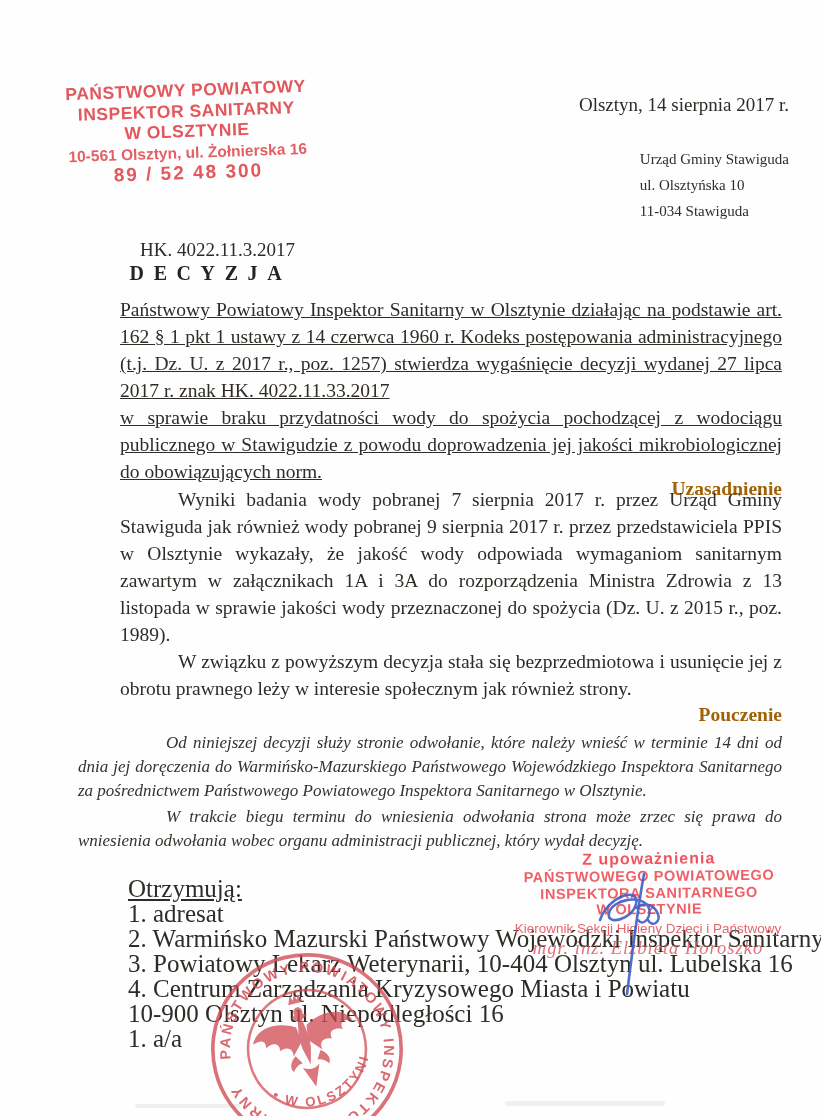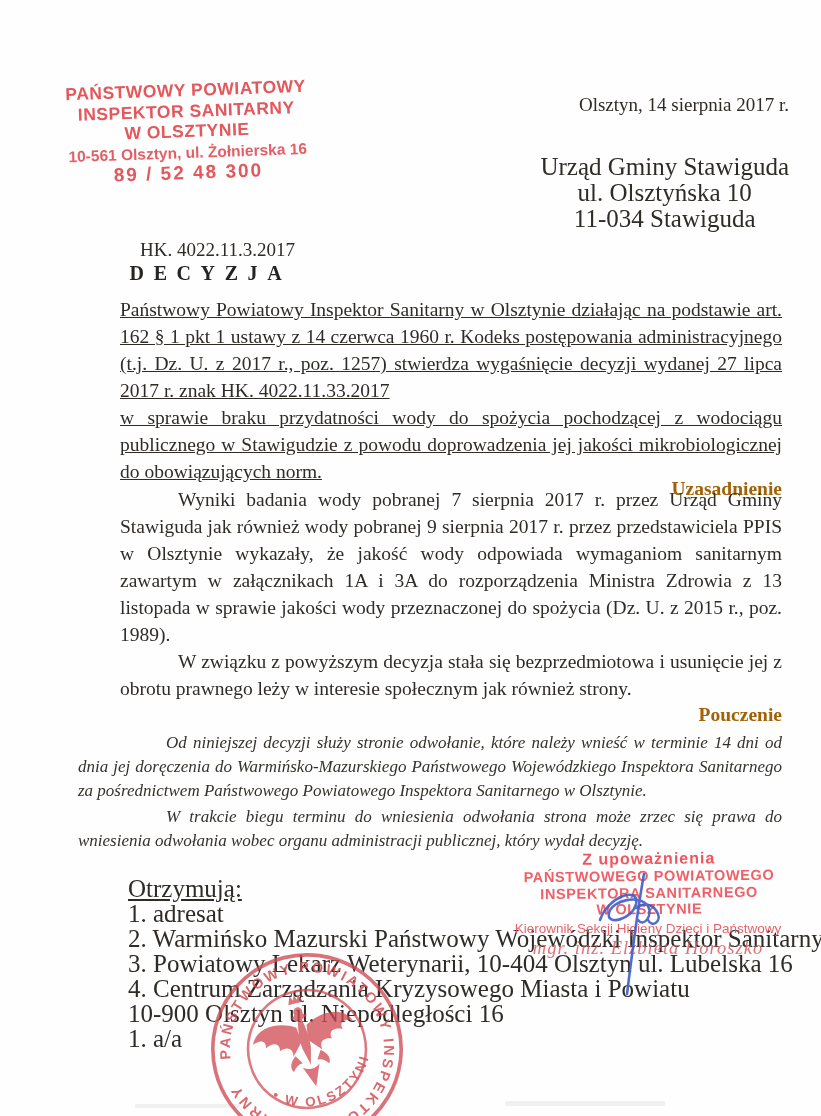--- a/index.html
+++ b/index.html
@@ -22,21 +22,21 @@
     transform:rotate(-2deg);
     line-height:1.18;
   }
   .issuer-stamp .l1,.issuer-stamp .l2,.issuer-stamp .l3{
     font-size:17.5px;font-weight:bold;letter-spacing:.5px;opacity:.92;
   }
   .issuer-stamp .l4{font-size:15.5px;font-weight:600;margin-top:2px;opacity:.88;}
   .issuer-stamp .l5{font-size:19px;font-weight:bold;letter-spacing:2px;opacity:.92;}
   
   .place-date{position:absolute;top:94px;right:32px;font-size:19px;}
-  .addressee{position:absolute;top:154px;right:32px;text-align:center;font-size:25px;line-height:26px;}
+  .addressee{position:absolute;top:146px;right:32px;text-align:left;font-size:15px;line-height:26px;}
   .case-number{position:absolute;left:140px;top:239px;font-size:19px;text-align:center;}
   
   .doc-title{
     position:absolute;left:120px;top:262px;width:662px;
     font-size:20px;font-weight:bold;
     letter-spacing:.48em;text-indent:.48em;color:#262320;
   }
   .body-col{position:absolute;left:120px;width:662px;font-size:19.5px;line-height:27px;text-align:justify;}
   .decision-paras{top:296px;text-decoration:underline;}
   .p-noindent{text-indent:0;margin:0;}

